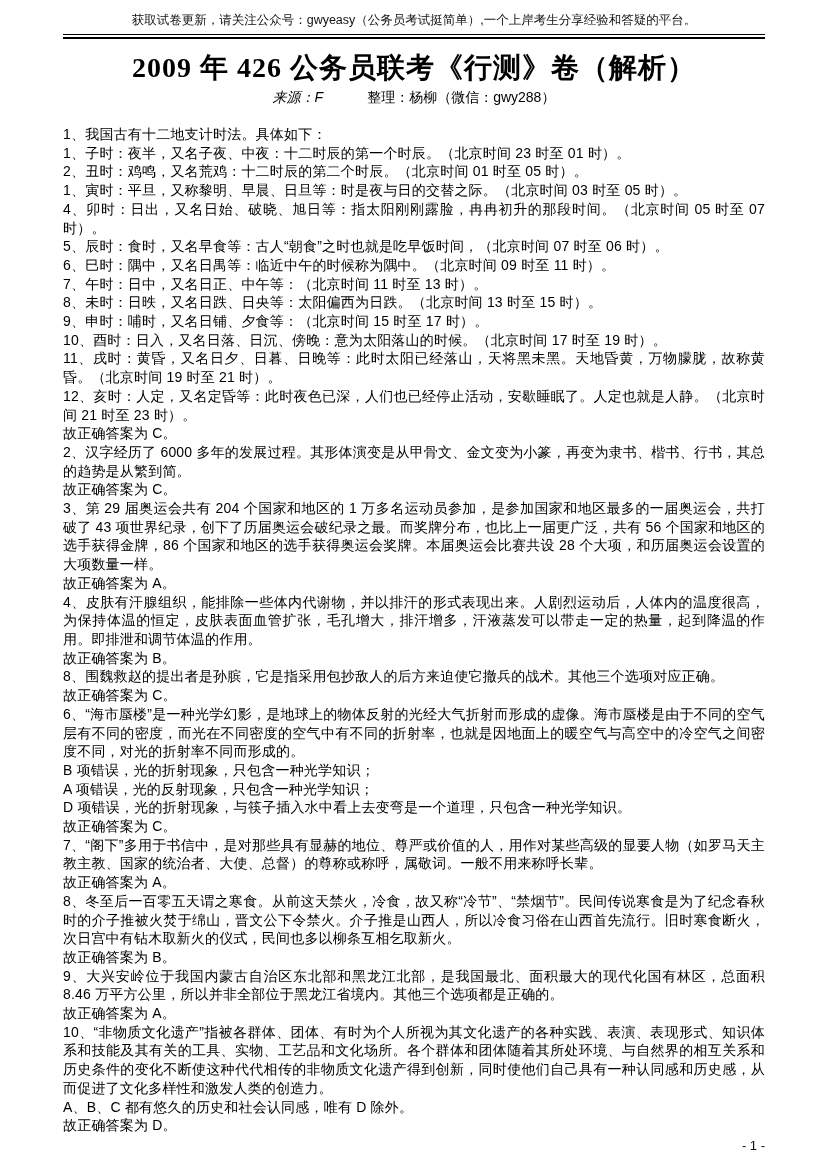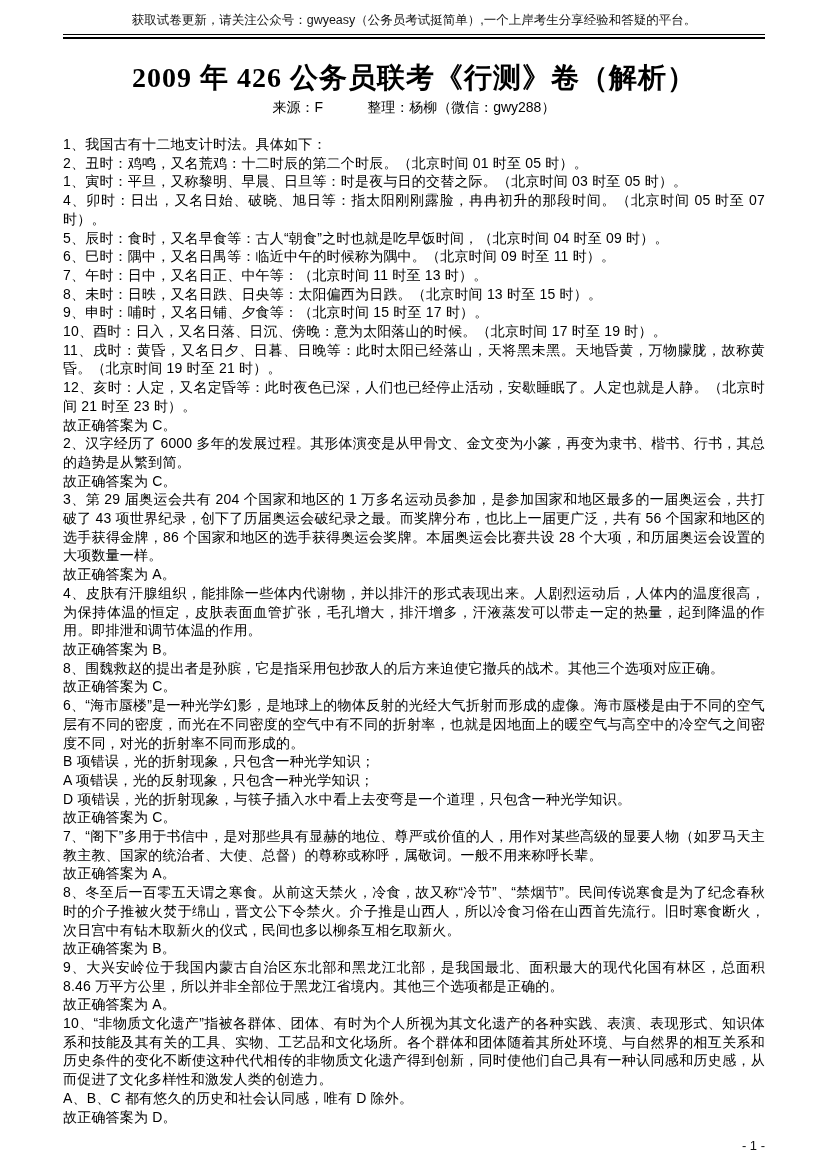--- a/index.html
+++ b/index.html
@@ -28,37 +28,38 @@
   }
   .header-rule-thin {
     border-top: 1px solid #000000;
     margin-top: 5px;
   }
   .header-rule-thick {
     border-top: 2px solid #000000;
     margin-top: 2px;
   }
   .doc-title {
-    margin: 22px 0 0 0;
+    margin: 12px 0 0 0;
     text-align: center;
     font-family: "Liberation Serif", serif;
     font-weight: bold;
     font-size: 28px;
     line-height: 34px;
     letter-spacing: 1px;
   }
   .doc-subtitle {
     margin-top: 3px;
     text-align: center;
     font-size: 14px;
     line-height: 18px;
     font-family: "Liberation Sans", serif;
   }
   .doc-subtitle .source {
     margin-right: 44px;
+    font-style: italic;
   }
   .document-body {
     margin-top: 19px;
   }
   .para {
     margin: 0;
     text-align: justify;
     font-size: 14px;
     line-height: 18.7px;
     font-family: "Liberation Sans", serif;
@@ -84,24 +85,25 @@
   <div class="header-rule-thick"></div>
 
   <h1 class="doc-title">2009 年 426 公务员联考《行测》卷（解析）</h1>
 
   <div class="doc-subtitle">
     <span class="source">来源：F</span><span>整理：杨柳（微信：gwy288）</span>
   </div>
 
   <div class="document-body">
       <p class="para">1、我国古有十二地支计时法。具体如下：</p>
+      <p class="para">1、子时：夜半，又名子夜、中夜：十二时辰的第一个时辰。（北京时间 23 时至 01 时）。</p>
       <p class="para">2、丑时：鸡鸣，又名荒鸡：十二时辰的第二个时辰。（北京时间 01 时至 05 时）。</p>
       <p class="para">1、寅时：平旦，又称黎明、早晨、日旦等：时是夜与日的交替之际。（北京时间 03 时至 05 时）。</p>
       <p class="para">4、卯时：日出，又名日始、破晓、旭日等：指太阳刚刚露脸，冉冉初升的那段时间。（北京时间 05 时至 07 时）。</p>
-      <p class="para">5、辰时：食时，又名早食等：古人“朝食”之时也就是吃早饭时间，（北京时间 04 时至 09 时）。</p>
+      <p class="para">5、辰时：食时，又名早食等：古人“朝食”之时也就是吃早饭时间，（北京时间 07 时至 06 时）。</p>
       <p class="para">6、巳时：隅中，又名日禺等：临近中午的时候称为隅中。（北京时间 09 时至 11 时）。</p>
       <p class="para">7、午时：日中，又名日正、中午等：（北京时间 11 时至 13 时）。</p>
       <p class="para">8、未时：日昳，又名日跌、日央等：太阳偏西为日跌。（北京时间 13 时至 15 时）。</p>
       <p class="para">9、申时：哺时，又名日铺、夕食等：（北京时间 15 时至 17 时）。</p>
       <p class="para">10、酉时：日入，又名日落、日沉、傍晚：意为太阳落山的时候。（北京时间 17 时至 19 时）。</p>
       <p class="para">11、戌时：黄昏，又名日夕、日暮、日晚等：此时太阳已经落山，天将黑未黑。天地昏黄，万物朦胧，故称黄昏。（北京时间 19 时至 21 时）。</p>
       <p class="para">12、亥时：人定，又名定昏等：此时夜色已深，人们也已经停止活动，安歇睡眠了。人定也就是人静。（北京时间 21 时至 23 时）。</p>
       <p class="para">故正确答案为 C。</p>
       <p class="para">2、汉字经历了 6000 多年的发展过程。其形体演变是从甲骨文、金文变为小篆，再变为隶书、楷书、行书，其总的趋势是从繁到简。</p>
       <p class="para">故正确答案为 C。</p>

